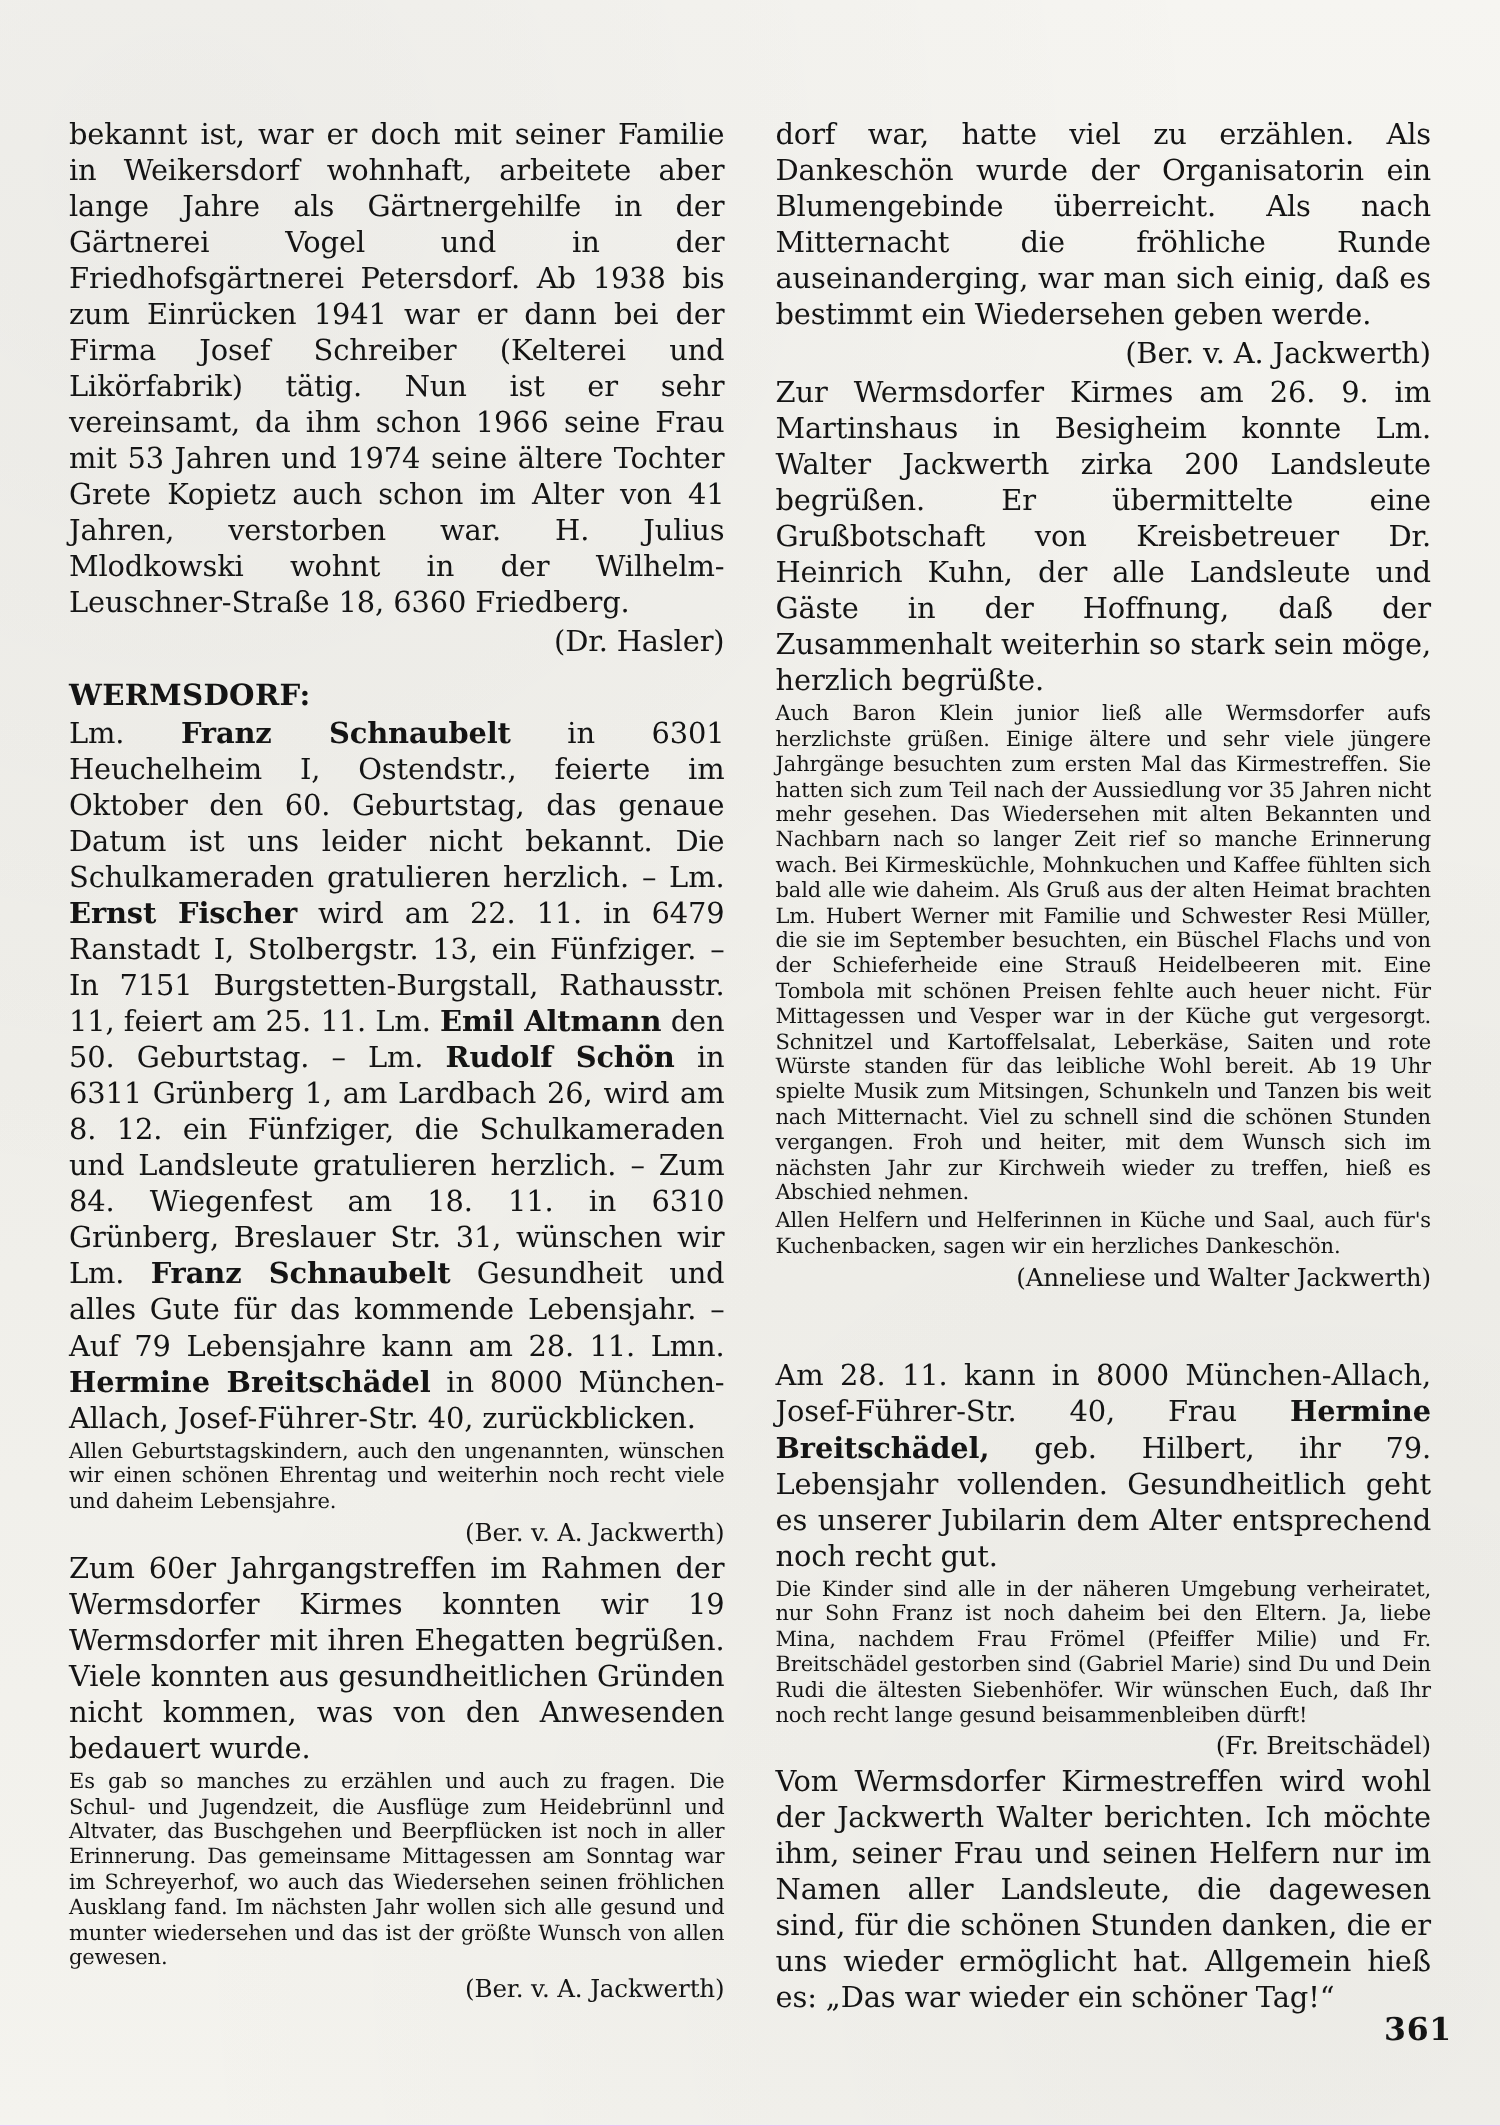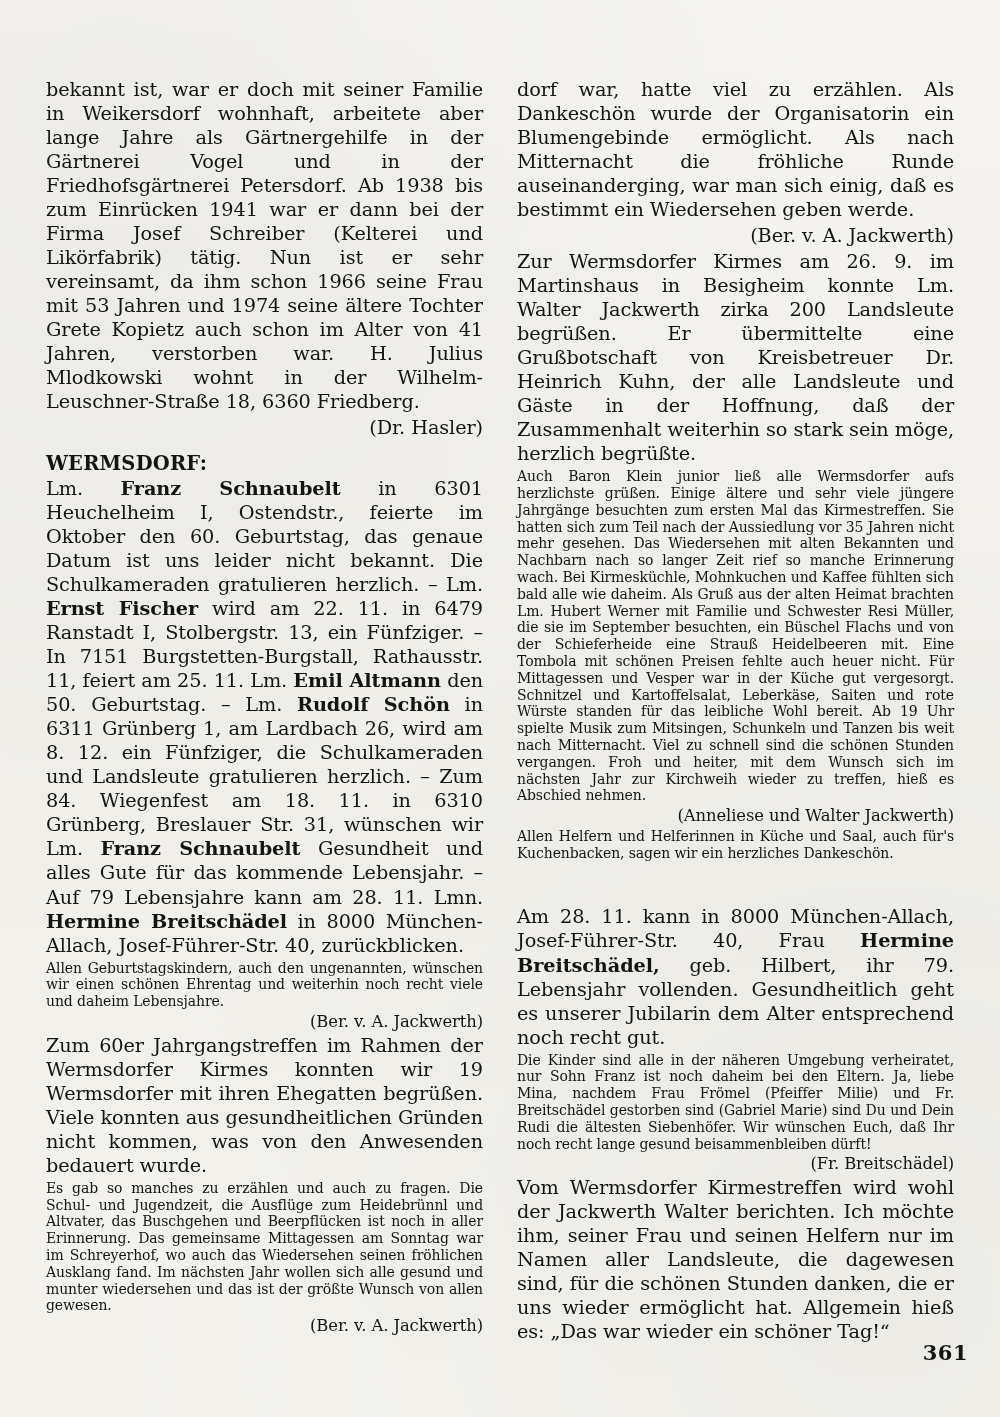--- a/index.html
+++ b/index.html
@@ -114,31 +114,31 @@
         <p class="big gap-s">Zum 60er Jahrgangstreffen im Rahmen der Wermsdorfer Kirmes konnten wir 19 Wermsdorfer mit ihren Ehegatten begrüßen. Viele konnten aus gesundheitlichen Gründen nicht kommen, was von den Anwesenden bedauert wurde.</p>
 
         <p class="small gap-s">Es gab so manches zu erzählen und auch zu fragen. Die Schul- und Jugendzeit, die Ausflüge zum Heidebrünnl und Altvater, das Buschgehen und Beerpflücken ist noch in aller Erinnerung. Das gemeinsame Mittagessen am Sonntag war im Schreyerhof, wo auch das Wiedersehen seinen fröhlichen Ausklang fand. Im nächsten Jahr wollen sich alle gesund und munter wiedersehen und das ist der größte Wunsch von allen gewesen.</p>
 
         <p class="small sig gap-s">(Ber. v. A. Jackwerth)</p>
 
       </div>
 
       <div class="col">
 
-        <p class="big">dorf war, hatte viel zu erzählen. Als Dankeschön wurde der Organisatorin ein Blumengebinde ermöglicht. Als nach Mitternacht die fröhliche Runde auseinanderging, war man sich einig, daß es bestimmt ein Wiedersehen geben werde.</p>
+        <p class="big">dorf war, hatte viel zu erzählen. Als Dankeschön wurde der Organisatorin ein Blumengebinde überreicht. Als nach Mitternacht die fröhliche Runde auseinanderging, war man sich einig, daß es bestimmt ein Wiedersehen geben werde.</p>
 
         <p class="big right gap-s">(Ber. v. A. Jackwerth)</p>
 
         <p class="big gap-s">Zur Wermsdorfer Kirmes am 26. 9. im Martinshaus in Besigheim konnte Lm. Walter Jackwerth zirka 200 Landsleute begrüßen. Er übermittelte eine Grußbotschaft von Kreisbetreuer Dr. Heinrich Kuhn, der alle Landsleute und Gäste in der Hoffnung, daß der Zusammenhalt weiterhin so stark sein möge, herzlich begrüßte.</p>
 
         <p class="small gap-s">Auch Baron Klein junior ließ alle Wermsdorfer aufs herzlichste grüßen. Einige ältere und sehr viele jüngere Jahrgänge besuchten zum ersten Mal das Kirmestreffen. Sie hatten sich zum Teil nach der Aussiedlung vor 35 Jahren nicht mehr gesehen. Das Wiedersehen mit alten Bekannten und Nachbarn nach so langer Zeit rief so manche Erinnerung wach. Bei Kirmesküchle, Mohnkuchen und Kaffee fühlten sich bald alle wie daheim. Als Gruß aus der alten Heimat brachten Lm. Hubert Werner mit Familie und Schwester Resi Müller, die sie im September besuchten, ein Büschel Flachs und von der Schieferheide eine Strauß Heidelbeeren mit. Eine Tombola mit schönen Preisen fehlte auch heuer nicht. Für Mittagessen und Vesper war in der Küche gut vergesorgt. Schnitzel und Kartoffelsalat, Leberkäse, Saiten und rote Würste standen für das leibliche Wohl bereit. Ab 19 Uhr spielte Musik zum Mitsingen, Schunkeln und Tanzen bis weit nach Mitternacht. Viel zu schnell sind die schönen Stunden vergangen. Froh und heiter, mit dem Wunsch sich im nächsten Jahr zur Kirchweih wieder zu treffen, hieß es Abschied nehmen.</p>
 
+        <p class="small gap-s">Allen Helfern und Helferinnen in Küche und Saal, auch für's Kuchenbacken, sagen wir ein herzliches Dankeschön.</p>
+
         <p class="small sig gap-s">(Anneliese und Walter Jackwerth)</p>
-
-        <p class="small gap-s">Allen Helfern und Helferinnen in Küche und Saal, auch für's Kuchenbacken, sagen wir ein herzliches Dankeschön.</p>
 
         <p class="big gap-xl"><span>Am 28. 11. kann in 8000 München-Allach, Josef-Führer-Str. 40, Frau </span><b>Hermine Breitschädel,</b><span> geb. Hilbert, ihr 79. Lebensjahr vollenden. Gesundheitlich geht es unserer Jubilarin dem Alter entsprechend noch recht gut.</span></p>
 
         <p class="small gap-s">Die Kinder sind alle in der näheren Umgebung verheiratet, nur Sohn Franz ist noch daheim bei den Eltern. Ja, liebe Mina, nachdem Frau Frömel (Pfeiffer Milie) und Fr. Breitschädel gestorben sind (Gabriel Marie) sind Du und Dein Rudi die ältesten Siebenhöfer. Wir wünschen Euch, daß Ihr noch recht lange gesund beisammenbleiben dürft!</p>
 
         <p class="small sig gap-s">(Fr. Breitschädel)</p>
 
         <p class="big gap-s">Vom Wermsdorfer Kirmestreffen wird wohl der Jackwerth Walter berichten. Ich möchte ihm, seiner Frau und seinen Helfern nur im Namen aller Landsleute, die dagewesen sind, für die schönen Stunden danken, die er uns wieder ermöglicht hat. Allgemein hieß es: „Das war wieder ein schöner Tag!“</p>
 
       </div>

